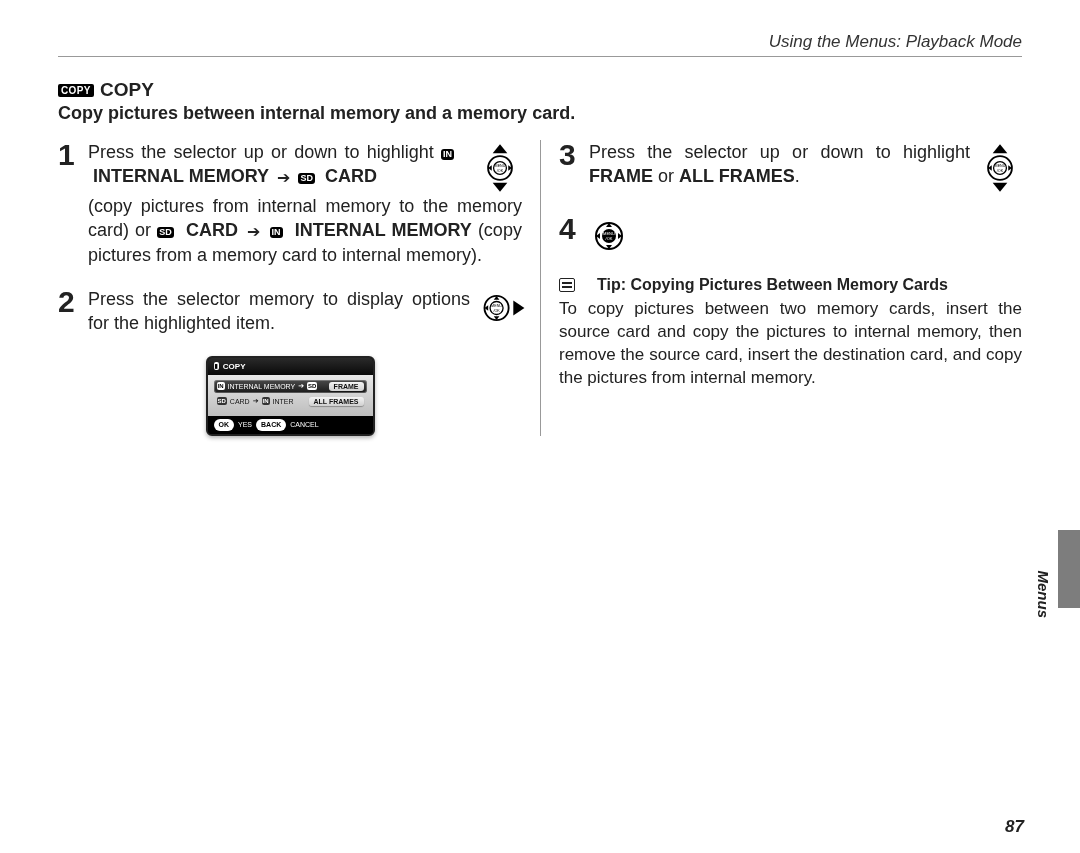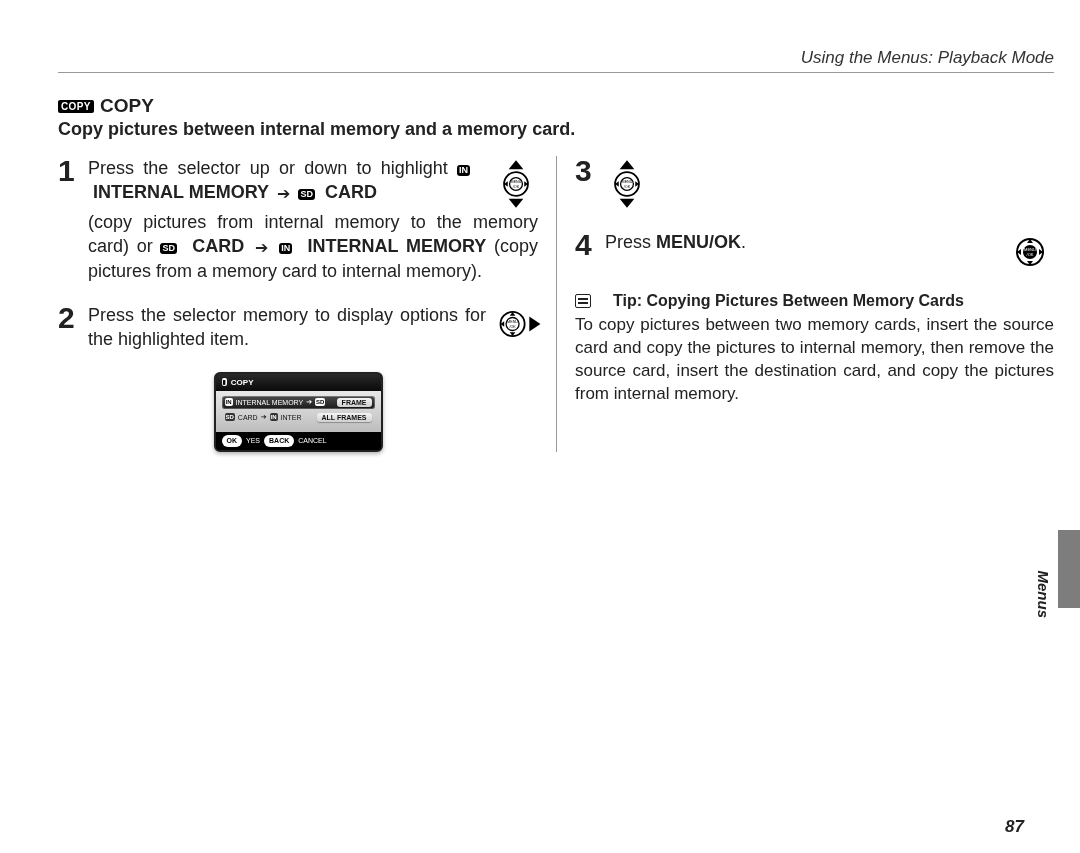--- a/index.html
+++ b/index.html
@@ -7,23 +7,22 @@
     padding: 0;
     background: #fff;
     font-family: "Myriad Pro", "Segoe UI", Arial, sans-serif;
     color: #222;
     width: 1080px;
     height: 853px;
     position: relative;
     box-sizing: border-box;
   }
   .page-pad {
-    padding: 32px 26px 0 58px;
+    padding: 32px 58px 0 58px;
     box-sizing: border-box;
-    margin-top: 16px;
   }
   .hdr-line {
     text-align: right;
     font-style: italic;
     font-size: 17px;
     color: #333;
     margin-bottom: 4px;
   }
   .rule {
     border: none;
@@ -356,42 +355,44 @@
         </div>
       </div>
 
     </div>
 
     <div class="col col-right">
 
       <div class="step">
         <div class="step-num">3</div>
         <div class="step-body" style="display:flex; gap:8px;">
+          <div style="flex:1;" class="just">
+            <span>Press the selector up or down to highlight </span>
+            <b>FRAME</b>
+            <span> or </span>
+            <b>ALL FRAMES</b><span>.</span>
+          </div>
           <div class="selector-icon">
             <svg class="sel-svg" viewBox="0 0 48 56" width="44" height="52">
               <polygon points="24,2 32,12 16,12" fill="#000"></polygon>
               <circle cx="24" cy="28" r="13" fill="none" stroke="#000" stroke-width="2"></circle>
               <circle cx="24" cy="28" r="7" fill="none" stroke="#000" stroke-width="1.4"></circle>
               <text x="24" y="27" font-size="4" text-anchor="middle" fill="#000">MENU</text>
               <text x="24" y="32" font-size="4" text-anchor="middle" fill="#000">/OK</text>
               <polygon points="11,28 15,25 15,31" fill="#000"></polygon>
               <polygon points="37,28 33,25 33,31" fill="#000"></polygon>
               <polygon points="24,54 32,44 16,44" fill="#000"></polygon>
             </svg>
           </div>
         </div>
       </div>
 
       <div class="step">
         <div class="step-num">4</div>
         <div class="step-body" style="display:flex; gap:8px;">
-          <div style="flex:1;">
-            <span>Press </span>
-            <b>MENU/OK</b><span>.</span>
-          </div>
           <div class="selector-icon">
             <svg class="sel-svg" viewBox="0 0 40 40" width="40" height="40">
               <circle cx="20" cy="20" r="13" fill="none" stroke="#000" stroke-width="2"></circle>
               <circle cx="20" cy="20" r="7" fill="#000"></circle>
               <text x="20" y="19" font-size="4" text-anchor="middle" fill="#fff">MENU</text>
               <text x="20" y="24" font-size="4" text-anchor="middle" fill="#fff">/OK</text>
               <polygon points="20,7 23,11 17,11" fill="#000"></polygon>
               <polygon points="20,33 23,29 17,29" fill="#000"></polygon>
               <polygon points="7,20 11,17 11,23" fill="#000"></polygon>
               <polygon points="33,20 29,17 29,23" fill="#000"></polygon>

